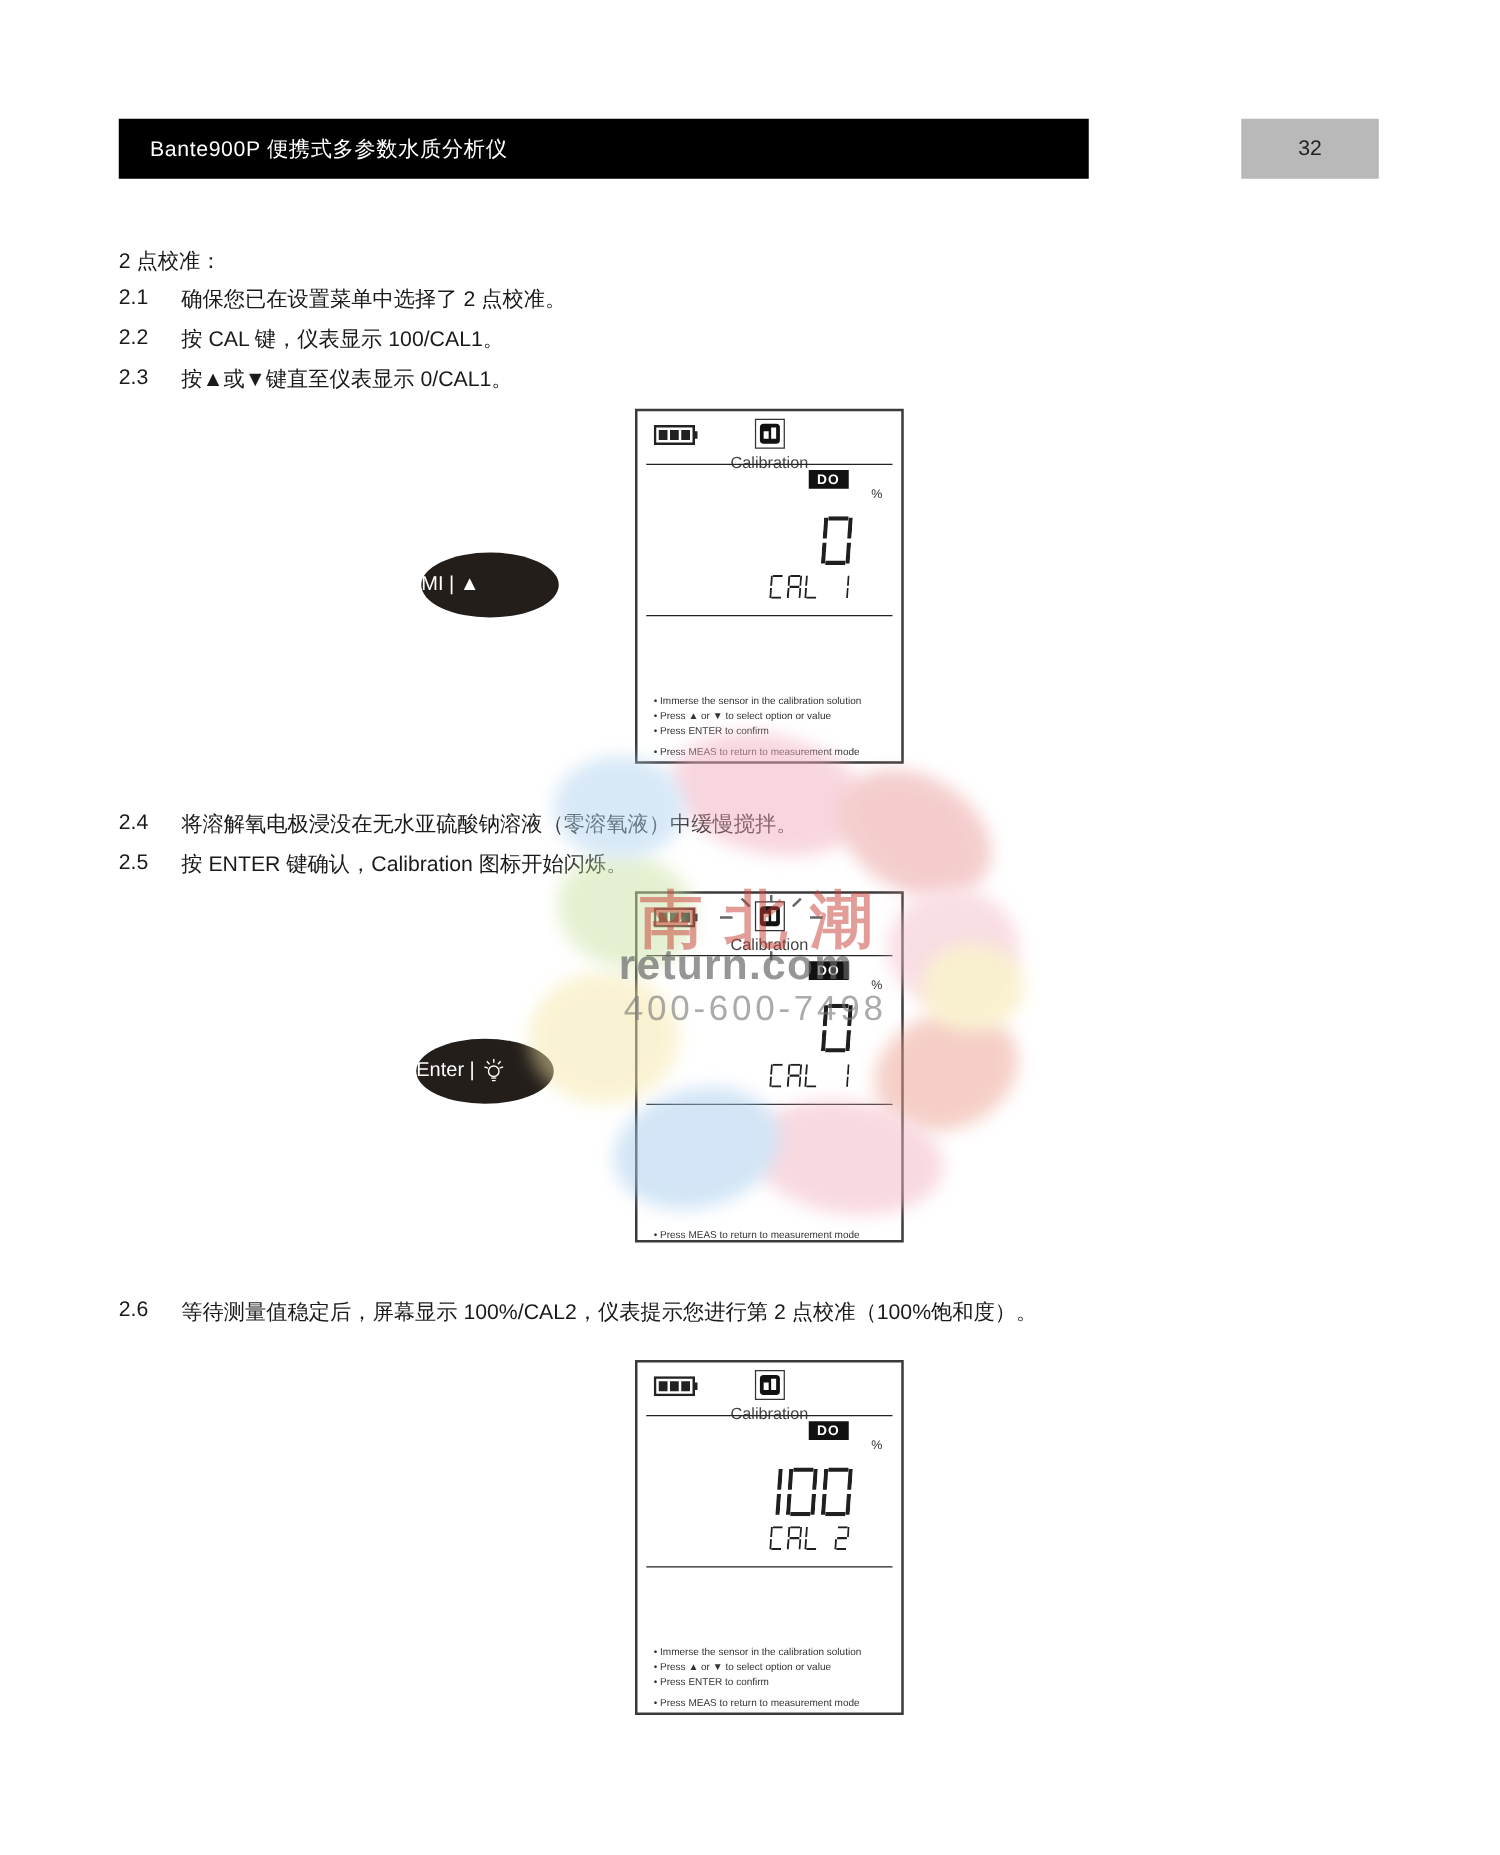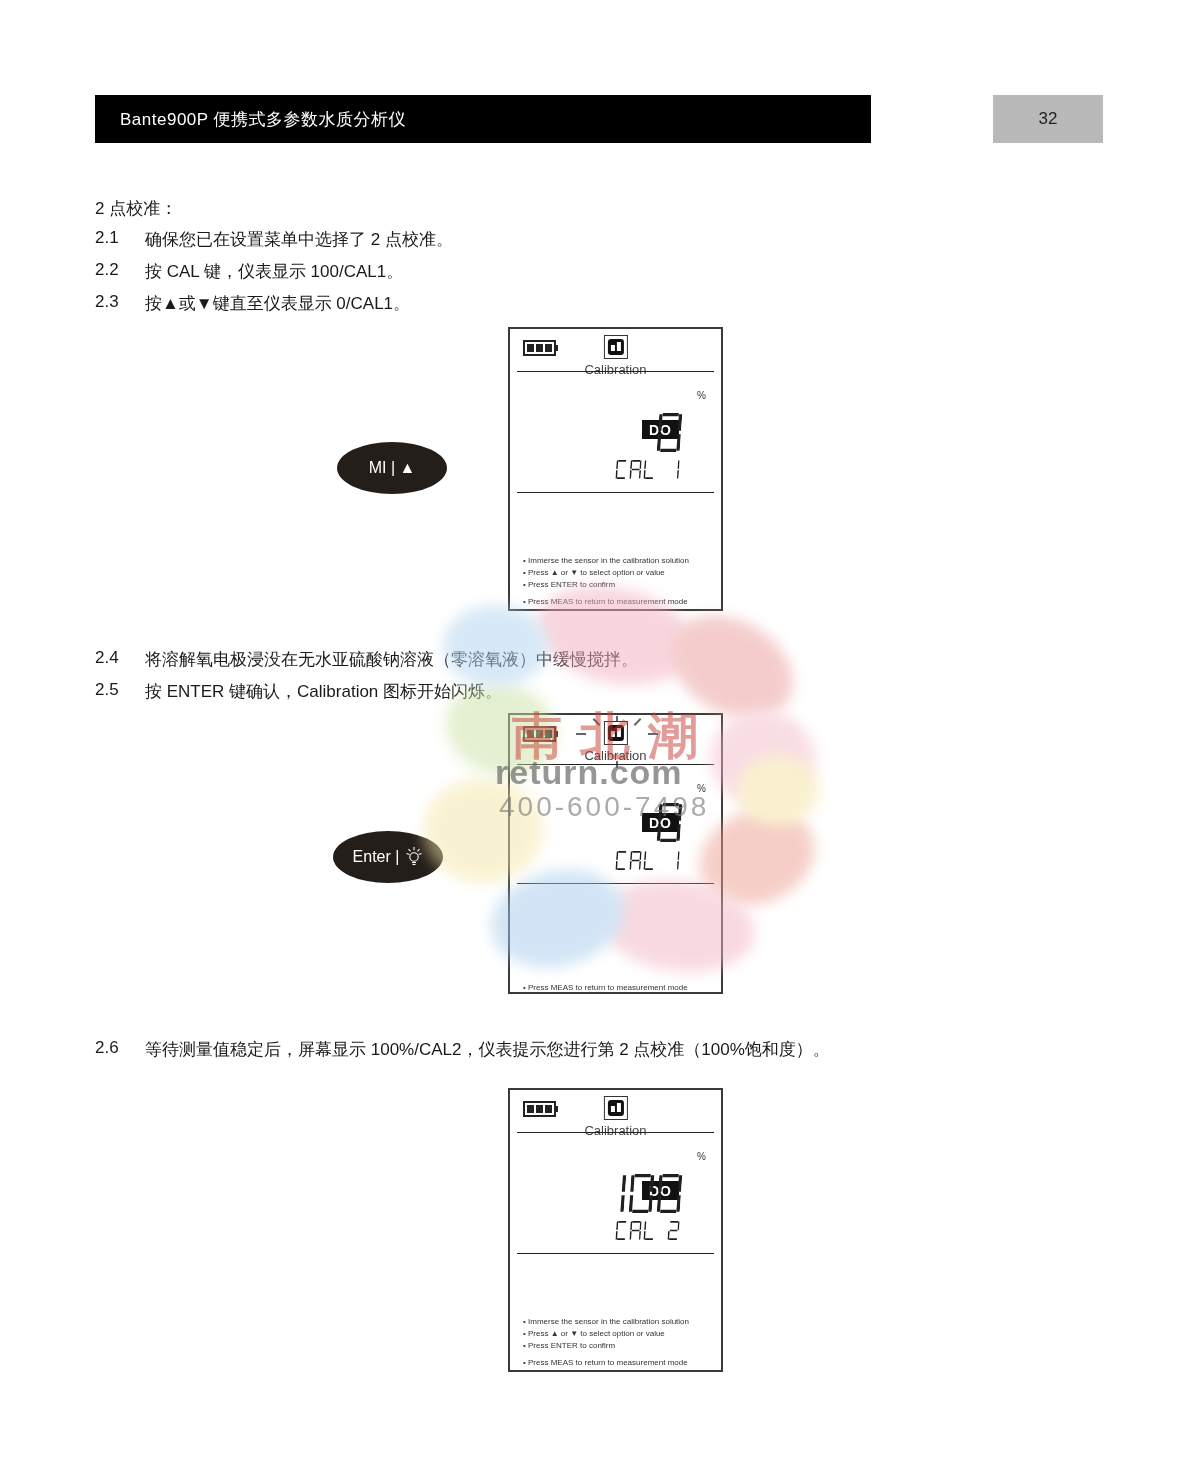--- a/index.html
+++ b/index.html
@@ -37,21 +37,21 @@
   .cal-icon-inner { width:16px; height:16px; background:#111; border-radius:3px; position:relative; }
   .cal-icon-inner::before { content:""; position:absolute; left:3px; top:6px; width:4px; height:6px; background:#fff; }
   .cal-icon-inner::after  { content:""; position:absolute; left:9px; top:3px; width:4px; height:9px; background:#fff; }
   .icon-label { font-size:13px; color:#444; margin-top:3px; }
 
   .hr1 { position:absolute; left:7px; right:7px; top:42px; border-top:1.6px solid #222; }
   .hr2 { position:absolute; left:7px; right:7px; top:163px; border-top:1.6px solid #222; }
   .lcd2 .hr1 { top:49px; } .lcd2 .hr2 { top:168px; }
 
   .mode-badge { position:absolute; right:42px; top:47px; background:#111; color:#fff;
-    font-size:14px; font-weight:bold; padding:1.5px 7px; letter-spacing:1px;margin-top:44px; }
+    font-size:11px; font-weight:bold; padding:1.5px 7px; letter-spacing:1px; }
   .lcd2 .mode-badge { top:54px; }
   .unit { position:absolute; right:15px; top:61px; font-size:10px; color:#333; }
   .lcd2 .unit { top:68px; }
 
   .seg-row { position:absolute; display:flex; justify-content:flex-end; transform:skewX(-4deg); }
   .seg-big   { right:40px; top:84px; gap:5px; }
   .seg-small { right:42px; top:131px; gap:3px; }
   .lcd2 .seg-big{ top:88px; } .lcd2 .seg-small{ top:136px; }
   .seg-big   svg { height:39px; width:23px; }
   .seg-small svg { height:19px; width:11.2px; } .seg-small .seg-space { width:6px; }
@@ -66,21 +66,21 @@
   .blink-dash { position:absolute; background:#666; }
   .bd-top   { left:106px; top:1px;  width:2px; height:6px; }
   .bd-bot   { left:106px; top:46px; width:2px; height:7px; }
   .bd-left  { left:66px;  top:18px; width:10px; height:2px; }
   .bd-right { left:138px; top:18px; width:10px; height:2px; }
   .bd-dl { left:82px;  top:6px; width:9px; height:2px; transform:rotate(45deg); }
   .bd-dr { left:123px; top:6px; width:9px; height:2px; transform:rotate(-45deg); }
 
   
   .key-btn { position:absolute; width:110px; height:52px; background:#241e1b;
-    border-radius:50%; display:flex; align-items:center; justify-content:center;
+    border-radius:50%; display:flex; align-items:center; justify-content:flex-start;
     color:#fff; font-size:16px; gap:6px; z-index:2; }
   .btn-mi    { left:337px; top:442px; }
   .btn-enter { left:333px; top:831px; }
   .bulb-icon svg { display:block; }
 
   
   .wm-blobs { position:absolute; left:415px; top:583px; width:395px; height:395px;
     z-index:5; opacity:.5; pointer-events:none; }
   .blob { position:absolute; border-radius:50%; filter:blur(7px); }
   .b1 { left:120px; top:5px;   width:160px; height:95px;  background:#f2aebf; transform:rotate(12deg); }

